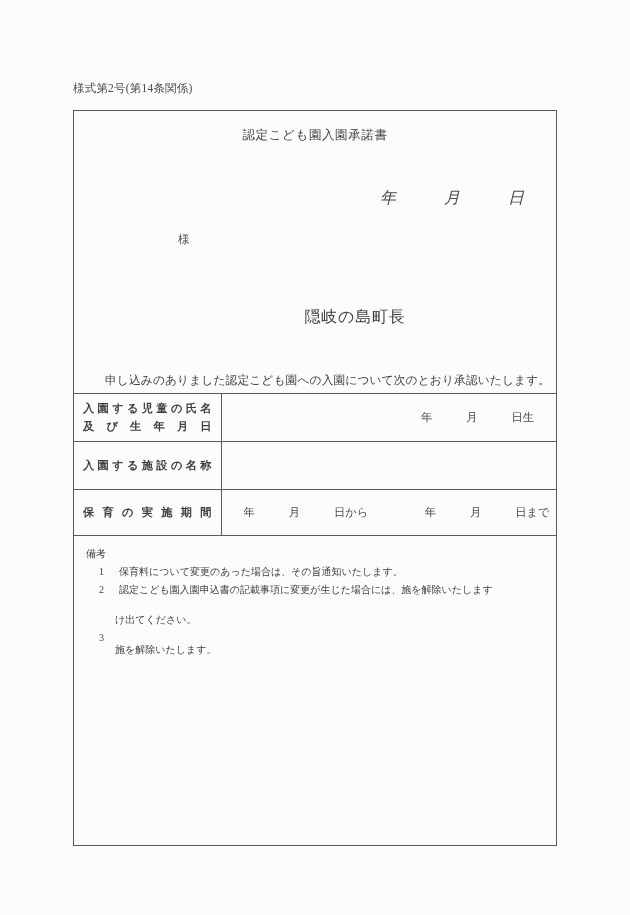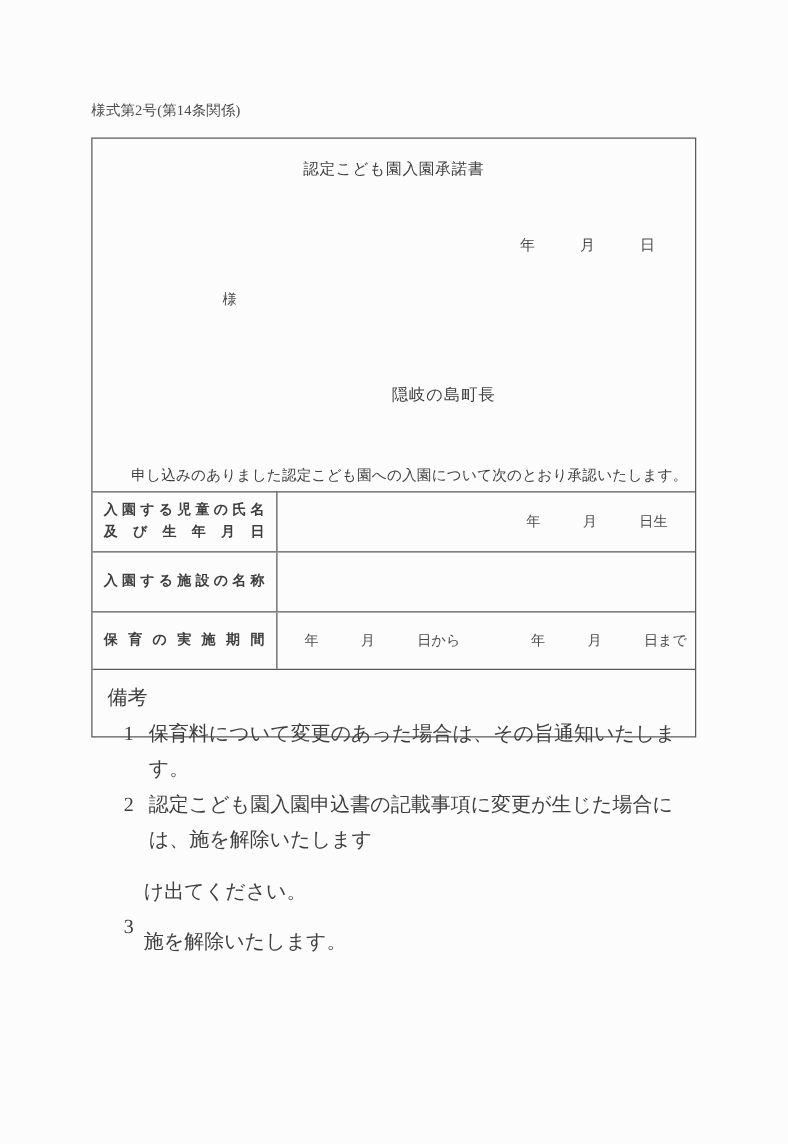--- a/index.html
+++ b/index.html
@@ -27,21 +27,21 @@
     color: #4a4a4a;
     white-space: nowrap;
   }
 
   
   .frame {
     position: absolute;
     left: 73px;
     top: 110px;
     width: 484px;
-    height: 480px;
+    height: 736px;
     border: 1px solid #5a5a5a;
     box-sizing: border-box;
     background: #fcfcfc;
   }
 
   
   .upper {
     position: relative;
     height: 282px;
   }
@@ -52,38 +52,39 @@
     right: 0;
     text-align: center;
     font-size: 12.5px;
     letter-spacing: 0.6px;
     color: #3f3f3f;
   }
   .date-line {
     position: absolute;
     top: 77px;
     right: 32px;
-    font-size: 12px;
+    font-size: 16px;
     color: #4a4a4a;
     white-space: pre;
+    font-style: italic;
   }
   .addressee-line {
     position: absolute;
     top: 121px;
     left: 104px;
     font-size: 11.5px;
     color: #4a4a4a;
   }
   .issuer-line {
     position: absolute;
     top: 196px;
     left: 0;
     right: 0;
     text-align: center;
-    font-size: 13px;
+    font-size: 16px;
     letter-spacing: 0.8px;
     color: #3f3f3f;
     padding-left: 80px;
     box-sizing: border-box;
   }
   .body-text {
     position: absolute;
     top: 239px;
     left: 18px;
     right: 12px;
@@ -145,21 +146,21 @@
     font-size: 11.3px;
     color: #4a4a4a;
     text-align: center;
     white-space: pre;
   }
 
   
   .remarks {
     border-top: 1px solid #5a5a5a;
     padding: 9px 14px 0 12px;
-    font-size: 16px;
+    font-size: 10px;
     color: #3f3f3f;
     line-height: 1.78;
   }
   .remarks-title {
     margin-bottom: 1px;
   }
   .note {
     display: flex;
     align-items: flex-start;
     padding-left: 13px;

